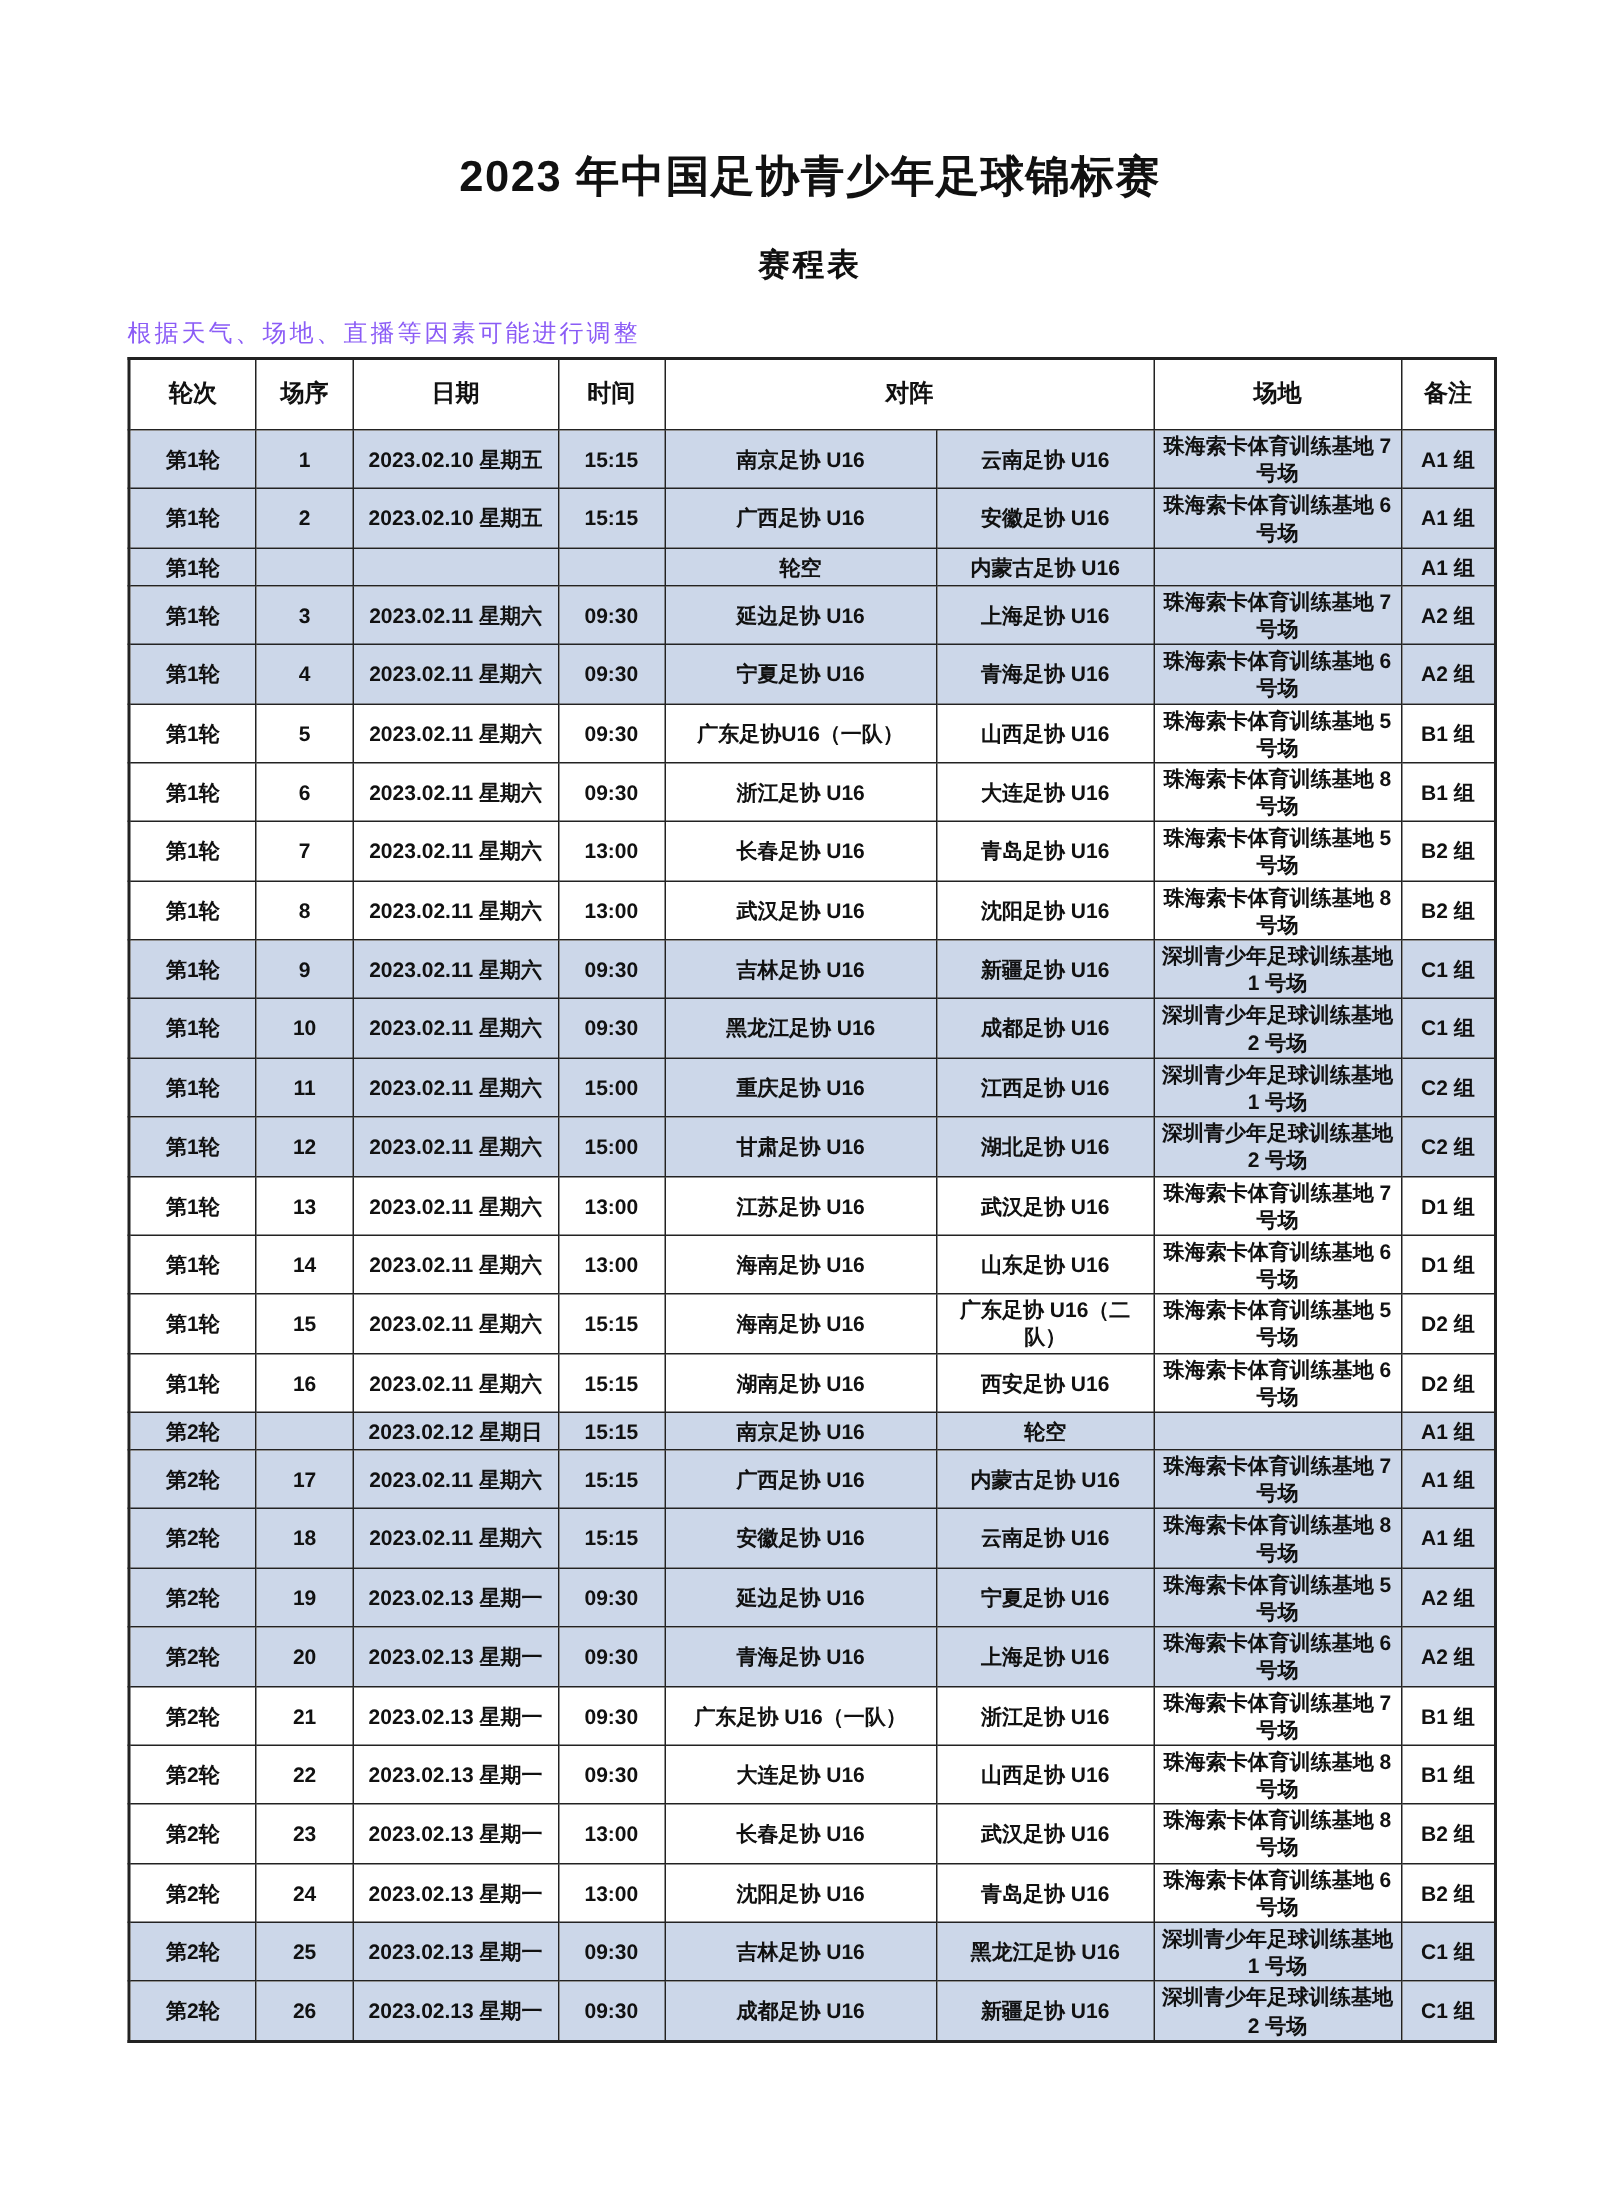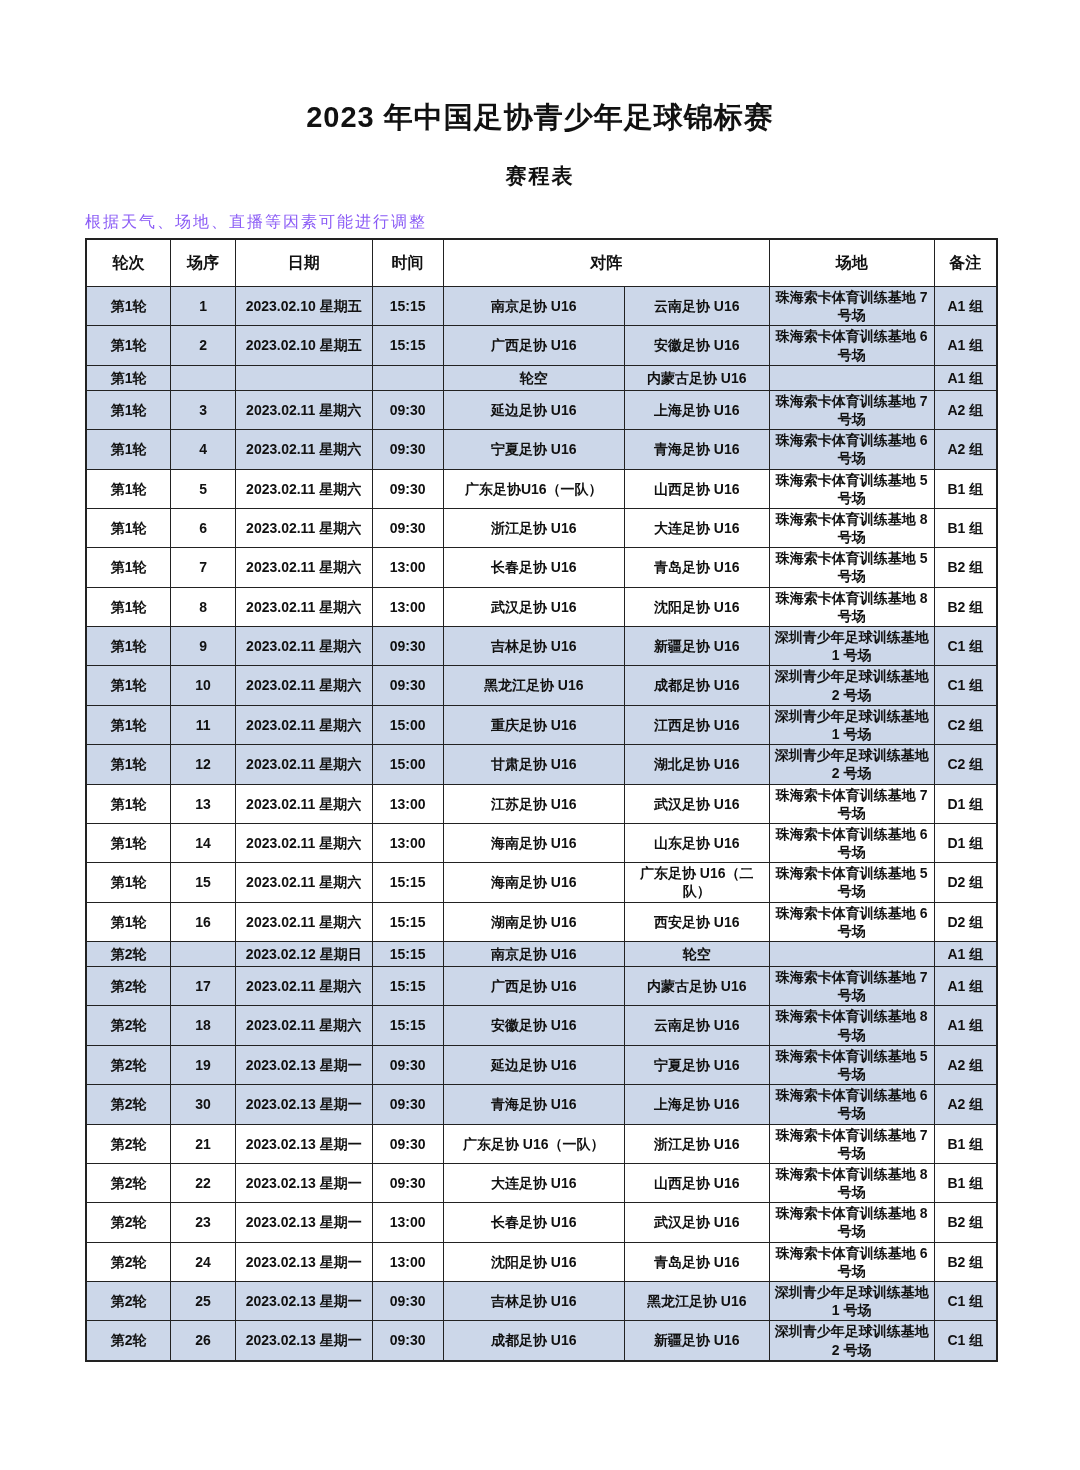--- a/index.html
+++ b/index.html
@@ -302,21 +302,21 @@
           <td class="cell-match-no">19</td>
           <td class="cell-date">2023.02.13 星期一</td>
           <td class="cell-time">09:30</td>
           <td class="cell-home-team">延边足协 U16</td>
           <td class="cell-away-team">宁夏足协 U16</td>
           <td class="cell-venue">珠海索卡体育训练基地 5 号场</td>
           <td class="cell-remark">A2 组</td>
         </tr>
         <tr style="background: rgb(204, 215, 233);">
           <td class="cell-round">第2轮</td>
-          <td class="cell-match-no">30</td>
+          <td class="cell-match-no">20</td>
           <td class="cell-date">2023.02.13 星期一</td>
           <td class="cell-time">09:30</td>
           <td class="cell-home-team">青海足协 U16</td>
           <td class="cell-away-team">上海足协 U16</td>
           <td class="cell-venue">珠海索卡体育训练基地 6 号场</td>
           <td class="cell-remark">A2 组</td>
         </tr>
         <tr style="background: rgb(255, 255, 255);">
           <td class="cell-round">第2轮</td>
           <td class="cell-match-no">21</td>

